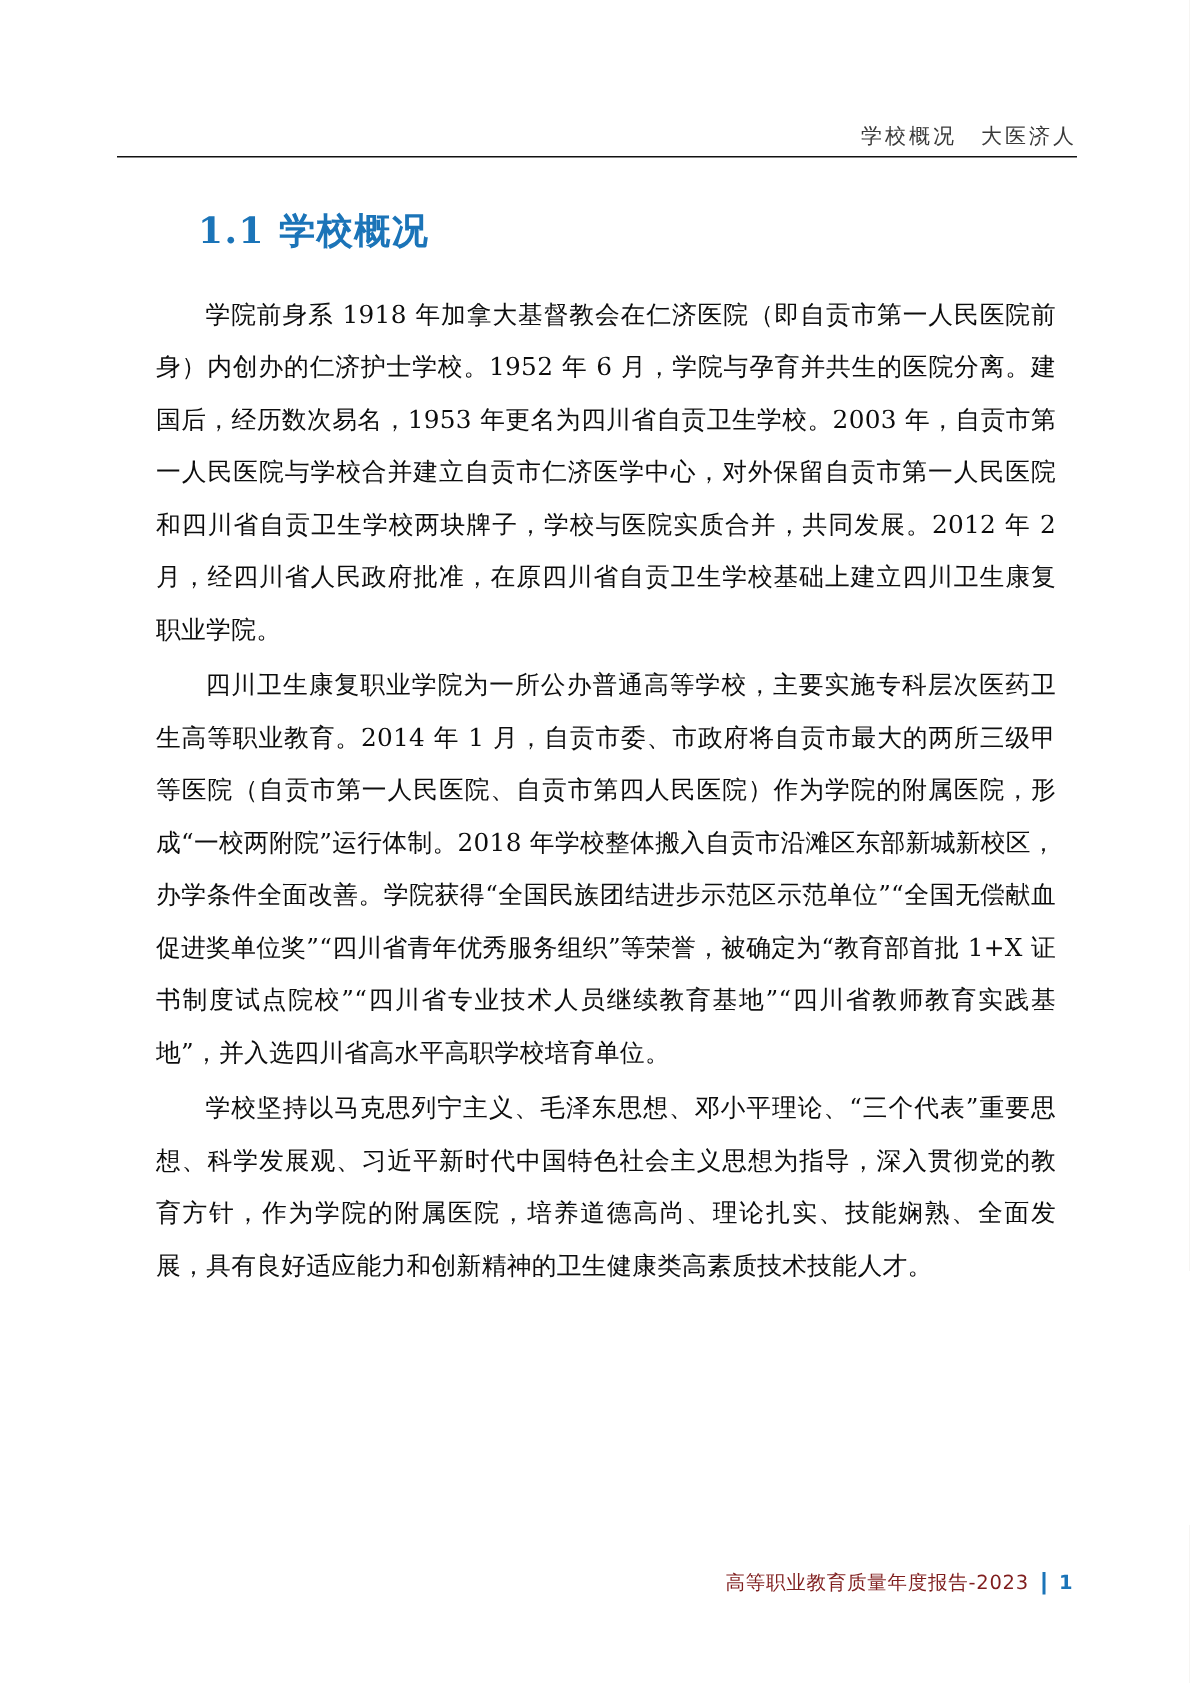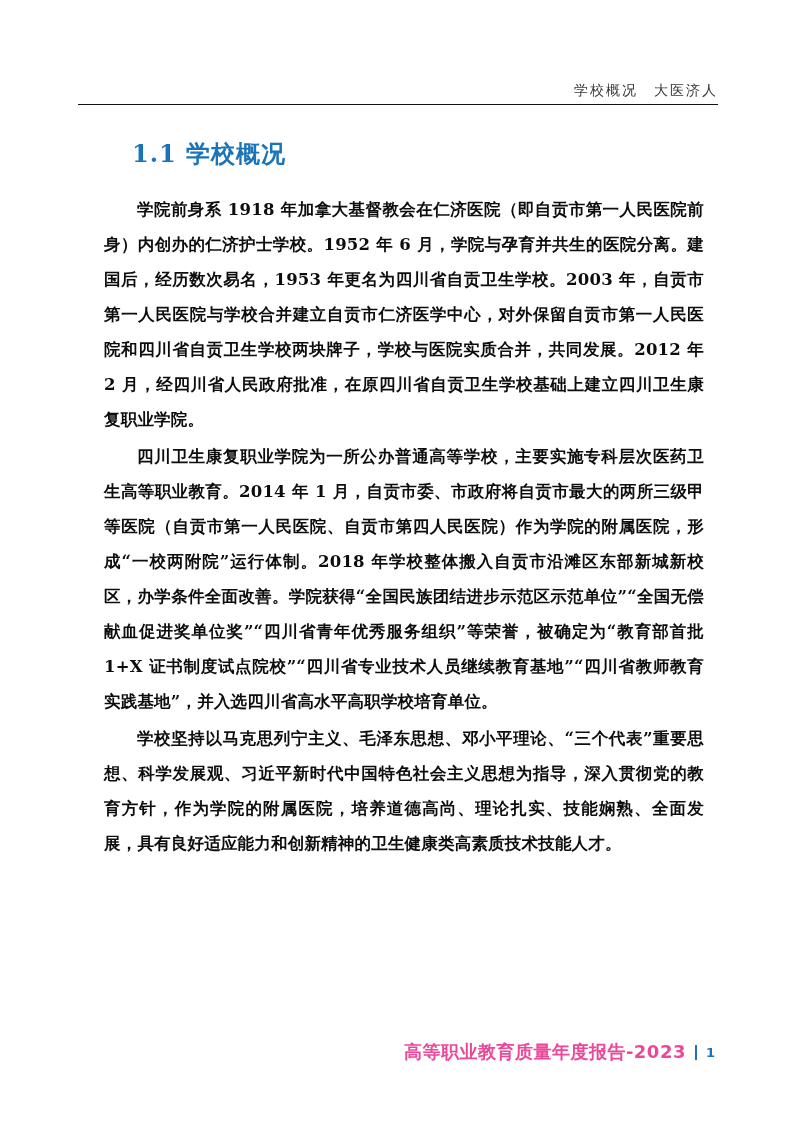--- a/index.html
+++ b/index.html
@@ -118,37 +118,36 @@
   p.para {
     font-family: "DejaVu Serif", serif;
     font-size: 16.5px;
     line-height: 35px;
     color: #0d0d0d;
     margin: 0 0 2px 0;
     text-align: justify;
     text-justify: inter-ideograph;
     text-indent: 2em;
     letter-spacing: 0.2px;
-    font-weight: bold;
   }
 
   
   .footer {
     position: absolute;
     right: 78px;
     bottom: 58px;
     display: flex;
     align-items: center;
     gap: 9px;
     font-family: "DejaVu Sans", sans-serif;
   }
   .footer-title {
-    font-size: 18px;
-    font-weight: 700;
-    color: #ec4899;
+    font-size: 13px;
+    font-weight: 400;
+    color: #7f1d1d;
     letter-spacing: 0.5px;
   }
   .footer-sep {
     width: 2px;
     height: 15px;
     background: #1b74b8;
   }
   .footer-page {
     font-size: 13px;
     font-weight: 700;

